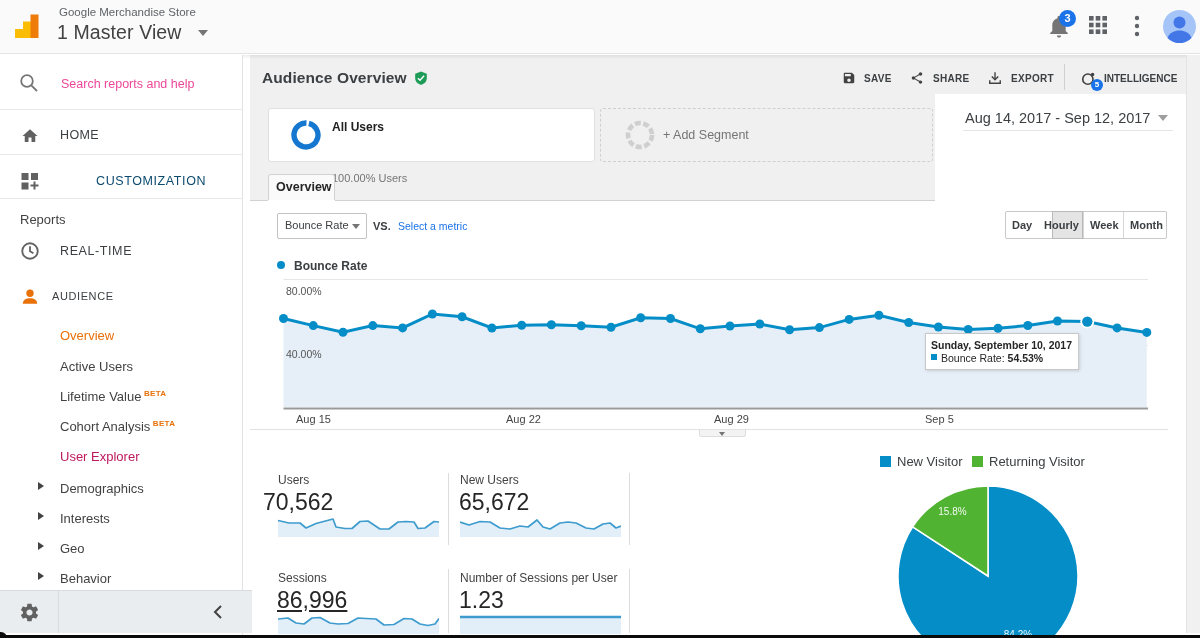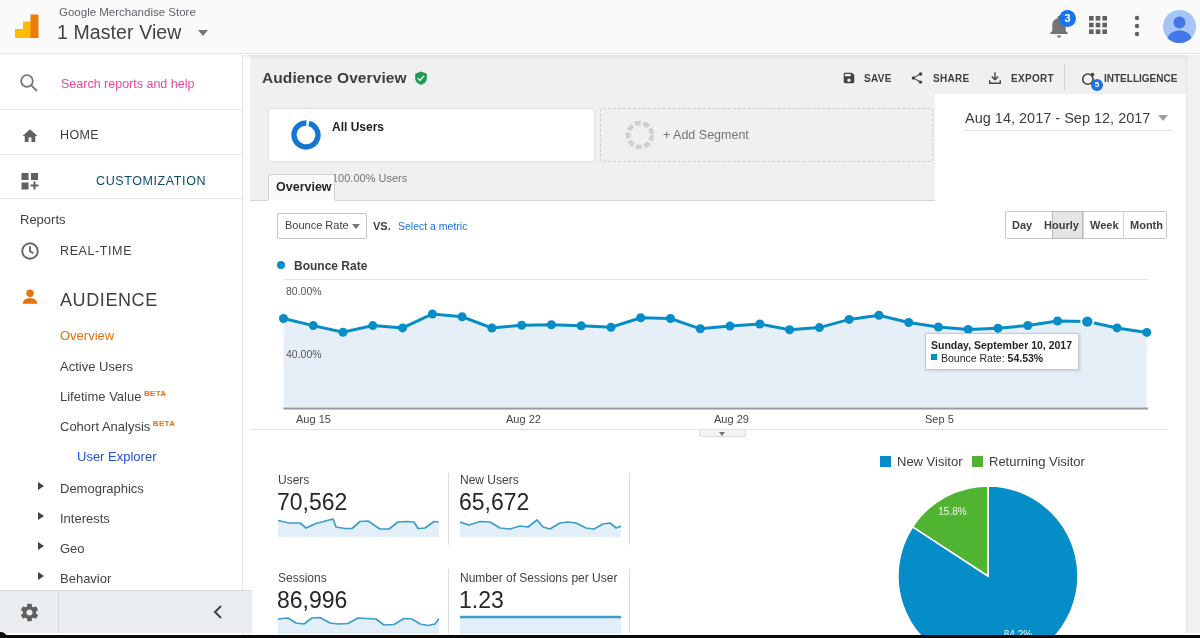--- a/index.html
+++ b/index.html
@@ -83,26 +83,26 @@
 <svg class="abs" style="left:21px;top:242px;z-index:11;" width="18" height="18" viewBox="0 0 20 20">
   <circle cx="10" cy="10" r="8.6" fill="none" stroke="#616161" stroke-width="2"></circle>
   <path d="M10 4.8 v5.4 l3.8 2.2" fill="none" stroke="#616161" stroke-width="2"></path>
 </svg>
 <div class="abs" style="left:60px;top:244px;font-size:12.5px;font-weight:500;letter-spacing:.6px;color:#3c4043;z-index:11;">REAL-TIME</div>
 
 <svg class="abs" style="left:21px;top:288px;z-index:11;" width="18" height="18" viewBox="0 0 20 20">
   <circle cx="10" cy="5.8" r="4.1" fill="#e8710a"></circle>
   <path d="M2 17.5 c0-4.2 3.5-6.2 8-6.2 s8 2 8 6.2z" fill="#e8710a"></path>
 </svg>
-<div class="abs" style="left:60px;top:290px;font-size:18px;font-weight:500;letter-spacing:.6px;color:#3c4043;z-index:11;">AUDIENCE</div>
+<div class="abs" style="left:52px;top:290px;font-size:11px;font-weight:500;letter-spacing:.6px;color:#3c4043;z-index:11;">AUDIENCE</div>
 <div class="abs" style="left:60px;top:328px;font-size:13px;color:#e8710a;z-index:11;">Overview</div>
 <div class="abs" style="left:60px;top:359px;font-size:13px;color:#424242;z-index:11;">Active Users</div>
 <div class="abs" style="left:60px;top:389px;font-size:13px;color:#424242;z-index:11;">Lifetime Value<span style="font-size:8px;color:#e8710a;font-weight:700;vertical-align:super;letter-spacing:.3px;"> BETA</span></div>
 <div class="abs" style="left:60px;top:419px;font-size:13px;color:#424242;z-index:11;">Cohort Analysis<span style="font-size:8px;color:#e8710a;font-weight:700;vertical-align:super;letter-spacing:.3px;"> BETA</span></div>
-<div class="abs" style="left:60px;top:449px;font-size:13px;color:#1d4ed8;z-index:11;margin-left:17px;">User Explorer</div>
+<div class="abs" style="left:60px;top:449px;font-size:13px;color:#be185d;z-index:11;">User Explorer</div>
 <div class="abs" style="left:38px;top:482px;width:0;height:0;border-top:4.5px solid transparent;border-bottom:4.5px solid transparent;border-left:6px solid #424242;z-index:11;"></div>
 <div class="abs" style="left:60px;top:481px;font-size:13px;color:#424242;z-index:11;">Demographics</div>
 <div class="abs" style="left:38px;top:512px;width:0;height:0;border-top:4.5px solid transparent;border-bottom:4.5px solid transparent;border-left:6px solid #424242;z-index:11;"></div>
 <div class="abs" style="left:60px;top:511px;font-size:13px;color:#424242;z-index:11;">Interests</div>
 <div class="abs" style="left:38px;top:542px;width:0;height:0;border-top:4.5px solid transparent;border-bottom:4.5px solid transparent;border-left:6px solid #424242;z-index:11;"></div>
 <div class="abs" style="left:60px;top:541px;font-size:13px;color:#424242;z-index:11;">Geo</div>
 <div class="abs" style="left:38px;top:572px;width:0;height:0;border-top:4.5px solid transparent;border-bottom:4.5px solid transparent;border-left:6px solid #424242;z-index:11;"></div>
 <div class="abs" style="left:60px;top:571px;font-size:13px;color:#424242;z-index:11;">Behavior</div>
 
 <div class="abs" style="left:0;top:590px;width:252px;height:43px;background:#eaedef;border-top:1px solid #d8dbdd;z-index:12;"></div>
@@ -238,35 +238,35 @@
 <div class="abs" style="left:925px;top:333px;width:154px;height:37px;background:#fff;border:1px solid #c9c9c9;box-shadow:1px 1px 3px rgba(0,0,0,.15);z-index:5;"></div>
 <div class="abs" style="left:931px;top:339px;font-size:10.5px;font-weight:700;color:#262626;z-index:6;">Sunday, September 10, 2017</div>
 <div class="abs" style="left:931px;top:354px;width:6px;height:6px;background:#058dc7;z-index:6;"></div>
 <div class="abs" style="left:941px;top:352px;font-size:10.5px;color:#262626;z-index:6;">Bounce Rate: <b>54.53%</b></div>
 
 <div class="abs" style="left:250px;top:429px;width:918px;height:1px;background:#e2e2e2;"></div>
 <div class="abs" style="left:699px;top:430px;width:47px;height:7px;background:#f3f3f3;border:1px solid #ddd;border-top:none;border-radius:0 0 3px 3px;"></div>
 <div class="abs" style="left:719px;top:432px;width:0;height:0;border-left:3.5px solid transparent;border-right:3.5px solid transparent;border-top:4px solid #757575;"></div>
 
 <div class="abs" style="left:278px;top:473px;font-size:12px;color:#424242;">Users</div>
-<div class="abs" style="left:277px;top:489px;font-size:23px;color:#262626;">70,562</div>
+<div class="abs" style="left:263px;top:489px;font-size:23px;color:#262626;">70,562</div>
 <div class="abs" style="left:278px;top:517px;width:161px;height:20px;"><svg width="161" height="20" viewBox="0 0 161 20">
       <path d="M0.0,3.5L11.0,6.0L22.0,6.0L28.0,11.0L38.0,6.5L55.0,2.0L58.0,10.0L67.0,11.5L74.0,11.5L82.0,4.5L90.0,4.0L96.0,8.0L102.0,12.0L111.0,12.0L120.0,5.0L128.0,4.5L136.0,5.0L140.0,11.5L147.0,11.0L156.0,4.5L161.0,5.0L161.0,20 L0.0,20 Z" fill="#e2eff8"></path>
       <path d="M0.0,3.5L11.0,6.0L22.0,6.0L28.0,11.0L38.0,6.5L55.0,2.0L58.0,10.0L67.0,11.5L74.0,11.5L82.0,4.5L90.0,4.0L96.0,8.0L102.0,12.0L111.0,12.0L120.0,5.0L128.0,4.5L136.0,5.0L140.0,11.5L147.0,11.0L156.0,4.5L161.0,5.0" fill="none" stroke="#3d9bce" stroke-width="1.7" stroke-linejoin="round"></path>
     </svg></div>
 <div class="abs" style="left:448px;top:473px;width:1px;height:72px;background:#dcdcdc;"></div>
 <div class="abs" style="left:460px;top:473px;font-size:12px;color:#424242;">New Users</div>
 <div class="abs" style="left:459px;top:489px;font-size:23px;color:#262626;">65,672</div>
 <div class="abs" style="left:460px;top:517px;width:161px;height:20px;"><svg width="161" height="20" viewBox="0 0 161 20">
       <path d="M0.0,5.0L9.0,8.0L20.0,4.5L30.0,5.0L40.0,11.0L50.0,12.0L60.0,9.0L68.0,10.0L77.0,3.0L83.0,10.0L90.0,12.0L100.0,6.0L108.0,5.0L116.0,6.0L126.0,11.0L134.0,12.0L143.0,7.0L150.0,6.0L156.0,11.0L161.0,9.0L161.0,20 L0.0,20 Z" fill="#e2eff8"></path>
       <path d="M0.0,5.0L9.0,8.0L20.0,4.5L30.0,5.0L40.0,11.0L50.0,12.0L60.0,9.0L68.0,10.0L77.0,3.0L83.0,10.0L90.0,12.0L100.0,6.0L108.0,5.0L116.0,6.0L126.0,11.0L134.0,12.0L143.0,7.0L150.0,6.0L156.0,11.0L161.0,9.0" fill="none" stroke="#3d9bce" stroke-width="1.7" stroke-linejoin="round"></path>
     </svg></div>
 <div class="abs" style="left:629px;top:473px;width:1px;height:72px;background:#dcdcdc;"></div>
 <div class="abs" style="left:278px;top:571px;font-size:12px;color:#424242;">Sessions</div>
-<div class="abs" style="left:277px;top:587px;font-size:23px;color:#262626;">86,996</div>
+<div class="abs" style="left:277px;top:587px;font-size:23px;color:#262626;text-decoration:underline;">86,996</div>
 <div class="abs" style="left:278px;top:614px;width:161px;height:20px;"><svg width="161" height="20" viewBox="0 0 161 20">
       <path d="M0.0,5.0L10.0,4.0L18.0,9.0L26.0,10.0L34.0,4.0L42.0,3.5L52.0,9.0L60.0,10.0L70.0,9.5L80.0,4.0L88.0,4.5L98.0,5.0L106.0,11.0L116.0,10.5L126.0,4.5L134.0,5.0L142.0,10.0L150.0,11.5L157.0,10.0L161.0,4.5L161.0,20 L0.0,20 Z" fill="#e2eff8"></path>
       <path d="M0.0,5.0L10.0,4.0L18.0,9.0L26.0,10.0L34.0,4.0L42.0,3.5L52.0,9.0L60.0,10.0L70.0,9.5L80.0,4.0L88.0,4.5L98.0,5.0L106.0,11.0L116.0,10.5L126.0,4.5L134.0,5.0L142.0,10.0L150.0,11.5L157.0,10.0L161.0,4.5" fill="none" stroke="#3d9bce" stroke-width="1.7" stroke-linejoin="round"></path>
     </svg></div>
 <div class="abs" style="left:448px;top:569px;width:1px;height:64px;background:#dcdcdc;"></div>
 <div class="abs" style="left:460px;top:571px;font-size:12px;color:#424242;">Number of Sessions per User</div>
 <div class="abs" style="left:459px;top:587px;font-size:23px;color:#262626;">1.23</div>
 <div class="abs" style="left:460px;top:614px;width:161px;height:20px;"><svg width="161" height="20" viewBox="0 0 161 20">
       <path d="M0.0,3.0L161.0,3.0L161.0,20 L0.0,20 Z" fill="#e2eff8"></path>
       <path d="M0.0,3.0L161.0,3.0" fill="none" stroke="#3d9bce" stroke-width="2.4" stroke-linejoin="round"></path>

